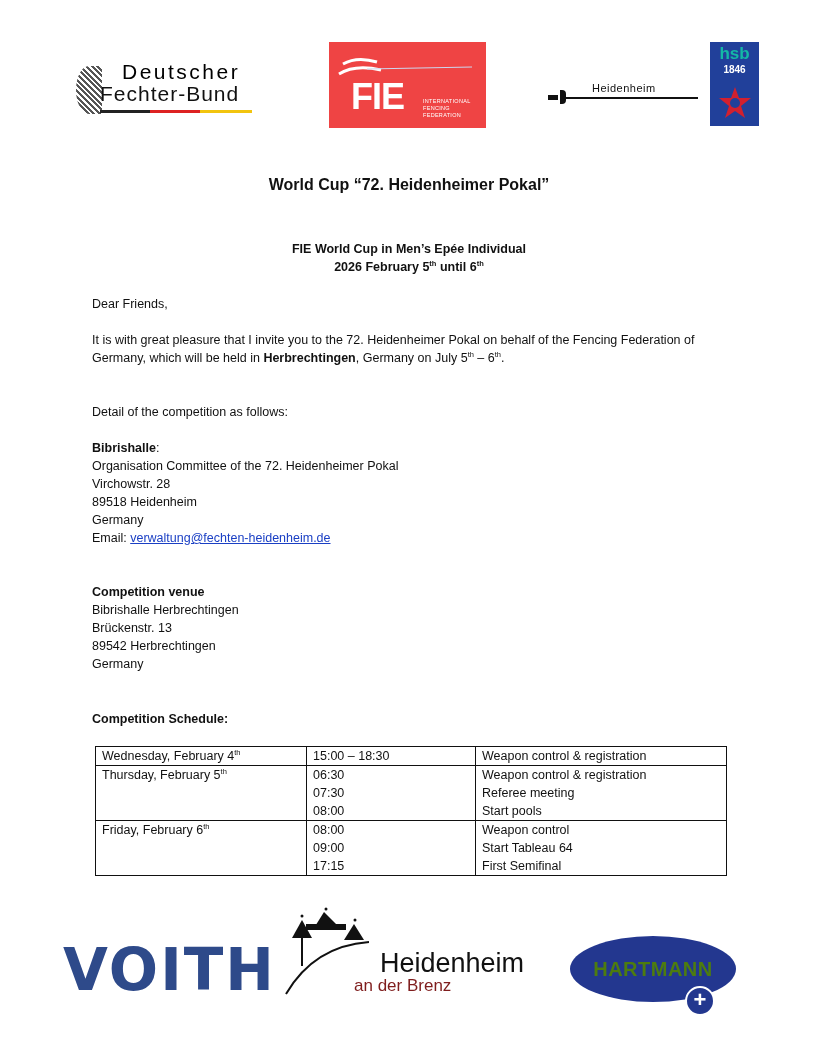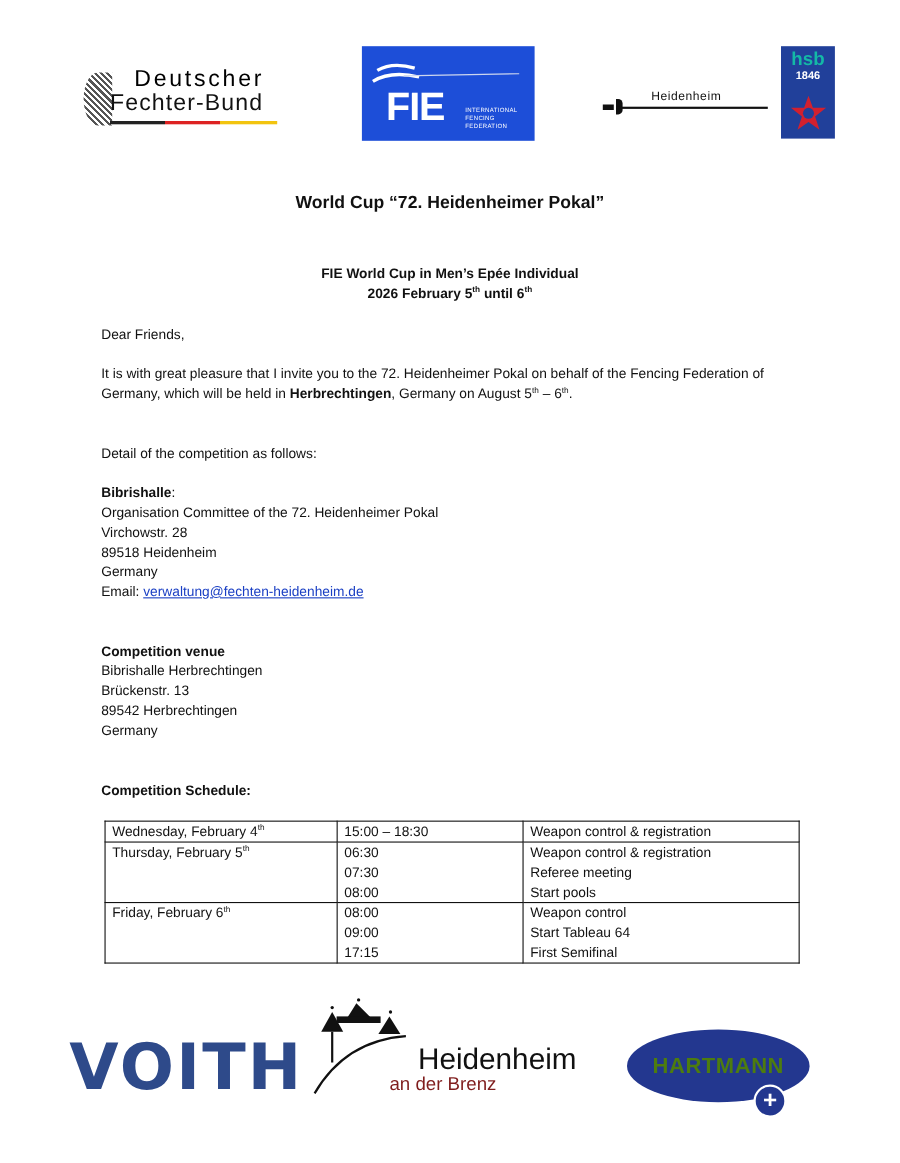--- a/index.html
+++ b/index.html
@@ -13,21 +13,21 @@
   
   #dfb { left:76px; top:58px; width:190px; height:62px; }
   #dfb .globe { position:absolute; left:0; top:8px; width:26px; height:48px;
      border-radius:50% 0 0 50%/50% 0 0 50%;
      background: repeating-linear-gradient(45deg,#555 0 2px,#fff 2px 4px); }
   #dfb .l1 { position:absolute; left:46px; top:2px; font-size:21px; letter-spacing:2.5px; color:#000000; }
   #dfb .l2 { position:absolute; left:24px; top:24px; font-size:21px; letter-spacing:1px; color:#111; }
   #dfb .bar { position:absolute; left:24px; top:52px; height:3px; width:152px;
      background: linear-gradient(to right,#222 0 33%,#d22 33% 66%,#f2c40f 66% 100%); }
 
-  #fie { left:329px; top:42px; width:157px; height:86px; background:#1d4ed8; }
+  #fie { left:329px; top:42px; width:157px; height:86px; background:#ef4444; }
   #fie .name { position:absolute; left:22px; top:34px; color:#fff; font-weight:bold; font-size:36px; letter-spacing:-1px; }
   #fie .sub { position:absolute; left:94px; top:56px; color:#fff; font-size:5.5px; line-height:7px; letter-spacing:.3px; }
   #fie svg { position:absolute; left:8px; top:10px; }
 
   #fz { left:500px; top:54px; width:200px; height:54px; }
   #fz .t { position:absolute; left:0; top:0; font-size:22px; color:#111; letter-spacing:.3px; }
   #fz .h { position:absolute; left:92px; top:28px; font-size:11px; color:#111; letter-spacing:.5px; }
   #fz .line { position:absolute; left:60px; top:43px; width:138px; height:2px; background:#111; }
   #fz .grip { position:absolute; left:48px; top:41px; width:10px; height:5px; background:#111; }
   #fz .guard { position:absolute; left:60px; top:36px; width:6px; height:14px; background:#111; border-radius:0 4px 4px 0; }
@@ -100,21 +100,21 @@
 </div>
 
 <div id="title" class="abs">World Cup “72. Heidenheimer Pokal”</div>
 <div id="sub1" class="abs">
   <div>FIE World Cup in Men’s Epée Individual</div>
   <div><span>2026 February 5</span><sup>th</sup><span> until 6</span><sup>th</sup></div>
 </div>
 
 <div class="abs txt" style="left:92px; top:295px;">Dear Friends,</div>
 
-<div class="abs txt" style="left:92px; top:331px; width:640px;"><span>It is with great pleasure that I invite you to the 72. Heidenheimer Pokal on behalf of the Fencing Federation of Germany, which will be held in </span><b>Herbrechtingen</b><span>, Germany on August 5</span><sup>th</sup><span> – 6</span><sup>th</sup><span>.</span></div>
+<div class="abs txt" style="left:92px; top:331px; width:640px;"><span>It is with great pleasure that I invite you to the 72. Heidenheimer Pokal on behalf of the Fencing Federation of Germany, which will be held in </span><b>Herbrechtingen</b><span>, Germany on July 5</span><sup>th</sup><span> – 6</span><sup>th</sup><span>.</span></div>
 
 <div class="abs txt" style="left:92px; top:403px;">Detail of the competition as follows:</div>
 
 <div class="abs txt" style="left:92px; top:439px;">
   <div><b>Bibrishalle</b><span>:</span></div>
   <div>Organisation Committee of the 72. Heidenheimer Pokal</div>
   <div>Virchowstr. 28</div>
   <div>89518 Heidenheim</div>
   <div>Germany</div>
   <div><span>Email: </span><span class="link">verwaltung@fechten-heidenheim.de</span></div>

